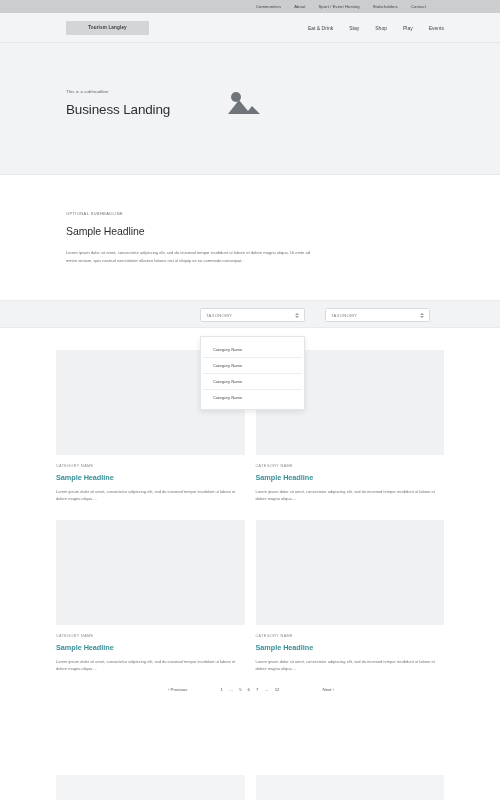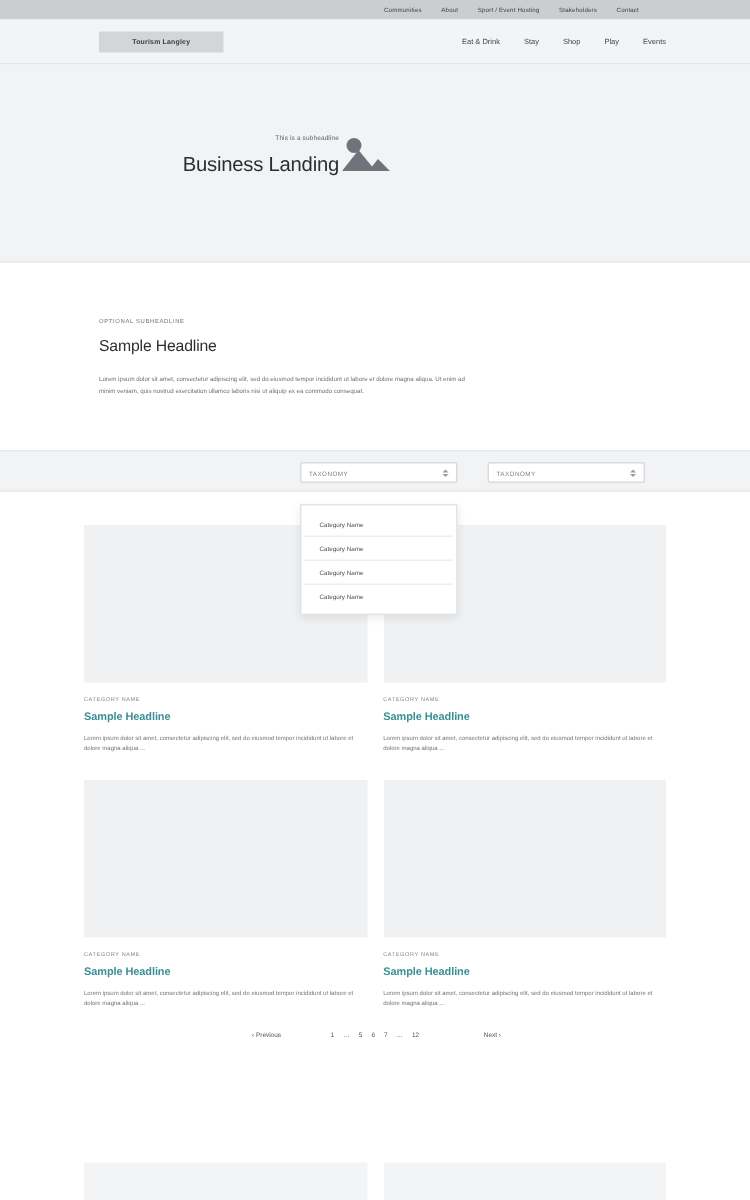--- a/index.html
+++ b/index.html
@@ -57,21 +57,20 @@
     font-size: 5px; color: #44474a;
     margin-left: 16px; white-space: nowrap;
   }
 
   
   .hero {
     height: 132px;
     background: #f2f3f5;
     border-bottom: 1px solid #e6e8ea;
     position: relative;
-    text-align: right;
   }
   .hero-inner {
     position: absolute; left: 66px; top: 46px;
     display: flex; align-items: center;
   }
   .hero-text { width: 160px; }
   .hero-sub {
     font-size: 4.3px; color: #5f6265; letter-spacing: .1px;
     margin-bottom: 8px;
   }

